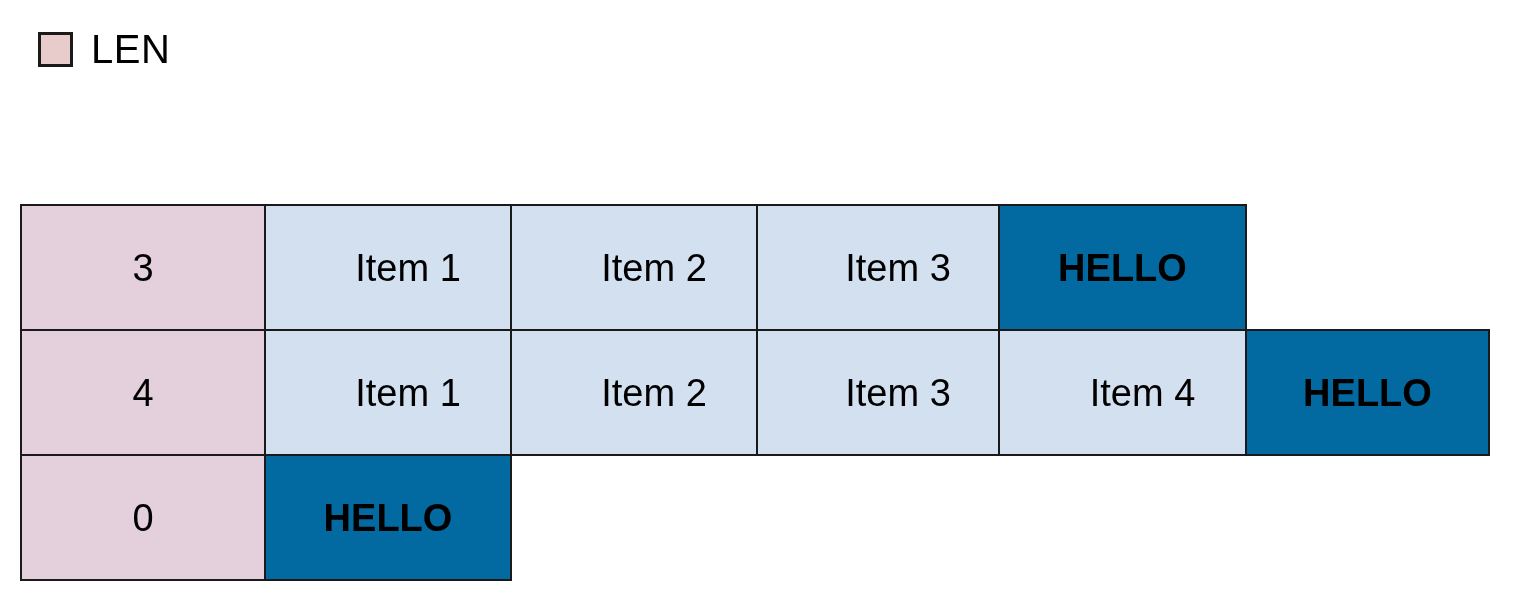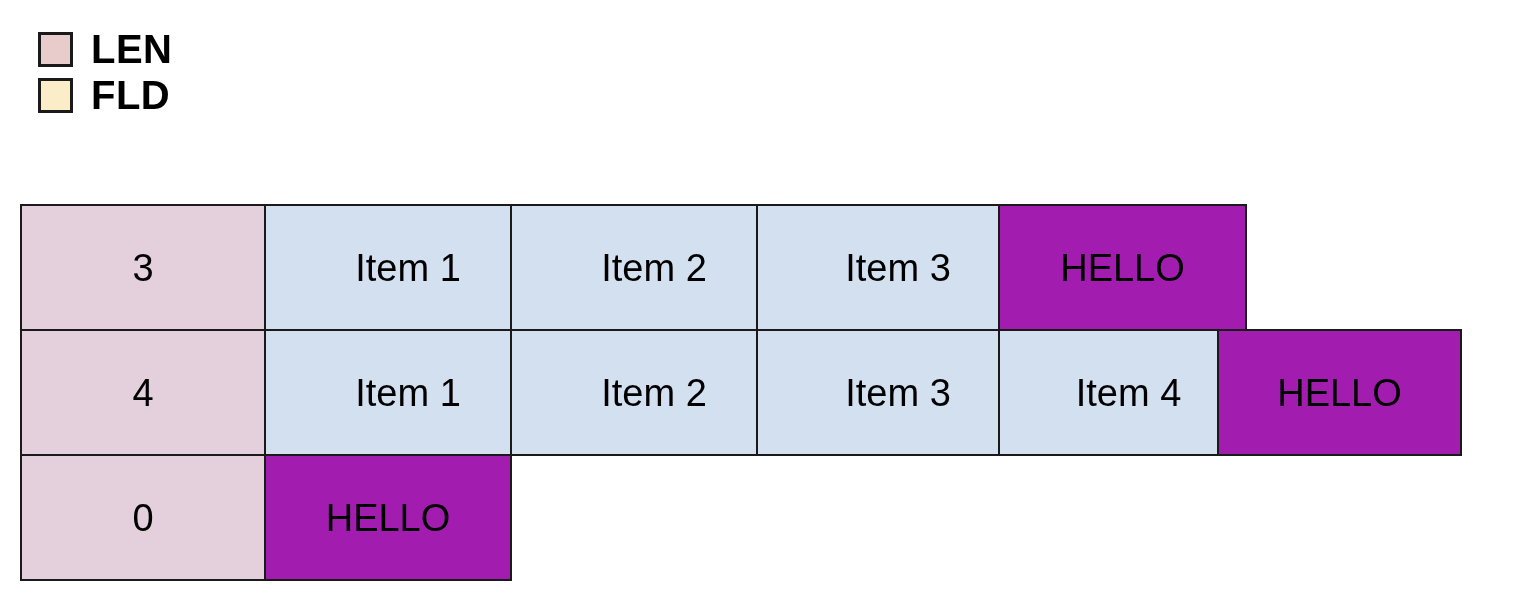--- a/index.html
+++ b/index.html
@@ -15,21 +15,20 @@
     color: #000000;
     overflow: hidden;
   }
 
   
   #legend {
     position: absolute;
     left: 38px;
     top: 26px;
     width: 300px;
-    font-weight: bold;
   }
   .legend-row {
     display: flex;
     align-items: center;
     height: 46px;
   }
   .legend-swatch {
     width: 35px;
     height: 35px;
     box-sizing: border-box;
@@ -61,49 +60,45 @@
     margin-bottom: -2px;
     display: flex;
     align-items: center;
     justify-content: center;
     font-size: 38px;
     line-height: 38px;
     white-space: nowrap;
   }
   .cell-len  { background: #e4d0dd; }
   .cell-lst  { background: #d3e0f0; padding-left: 40px; }
-  .cell-fld  { background: #a21caf; }
+  .cell-fld  { background: #0369a1; font-weight: bold; }
 </style>
 </head>
 <body>
 
 <div id="legend">
     <div class="legend-row">
       <span class="legend-swatch" style="background: rgb(232, 204, 204);"></span>
       <span class="legend-label">LEN</span>
-    </div>
-    <div class="legend-row">
-      <span class="legend-swatch" style="background: rgb(250, 237, 200);"></span>
-      <span class="legend-label">FLD</span>
     </div>
   </div>
 
 <div id="table">
     <div class="trow">
       <div class="cell cell-len" style="width: 246px;">3</div>
       <div class="cell cell-lst" style="width: 248px;">Item 1</div>
       <div class="cell cell-lst" style="width: 248px;">Item 2</div>
       <div class="cell cell-lst" style="width: 244px;">Item 3</div>
       <div class="cell cell-fld" style="width: 249px;">HELLO</div>
     </div>
     <div class="trow">
       <div class="cell cell-len" style="width: 246px;">4</div>
       <div class="cell cell-lst" style="width: 248px;">Item 1</div>
       <div class="cell cell-lst" style="width: 248px;">Item 2</div>
       <div class="cell cell-lst" style="width: 244px;">Item 3</div>
-      <div class="cell cell-lst" style="width: 221px;">Item 4</div>
+      <div class="cell cell-lst" style="width: 249px;">Item 4</div>
       <div class="cell cell-fld" style="width: 245px;">HELLO</div>
     </div>
     <div class="trow">
       <div class="cell cell-len" style="width: 246px;">0</div>
       <div class="cell cell-fld" style="width: 248px;">HELLO</div>
     </div>
   </div>
 
 </body></html>

